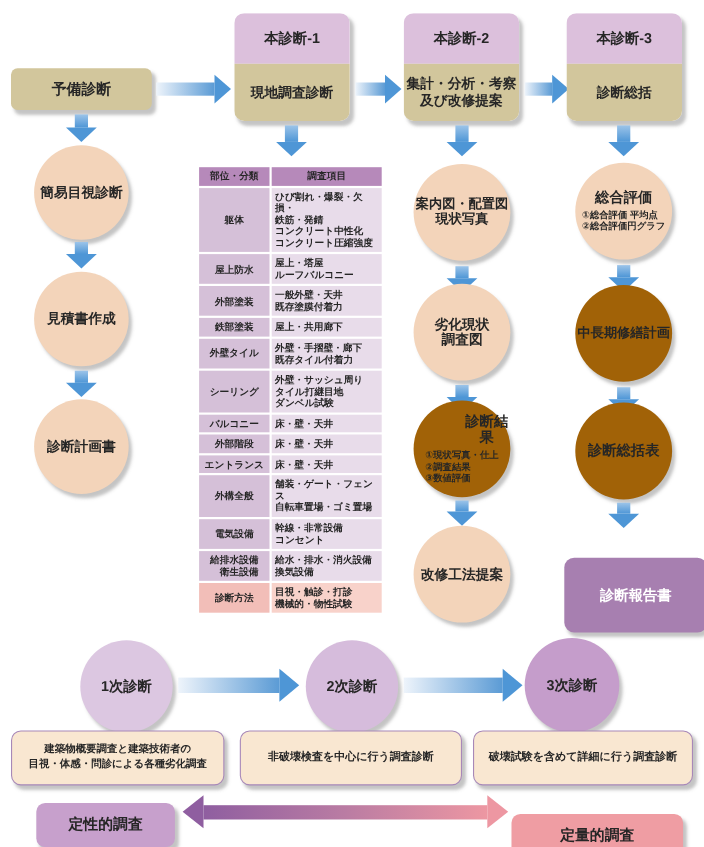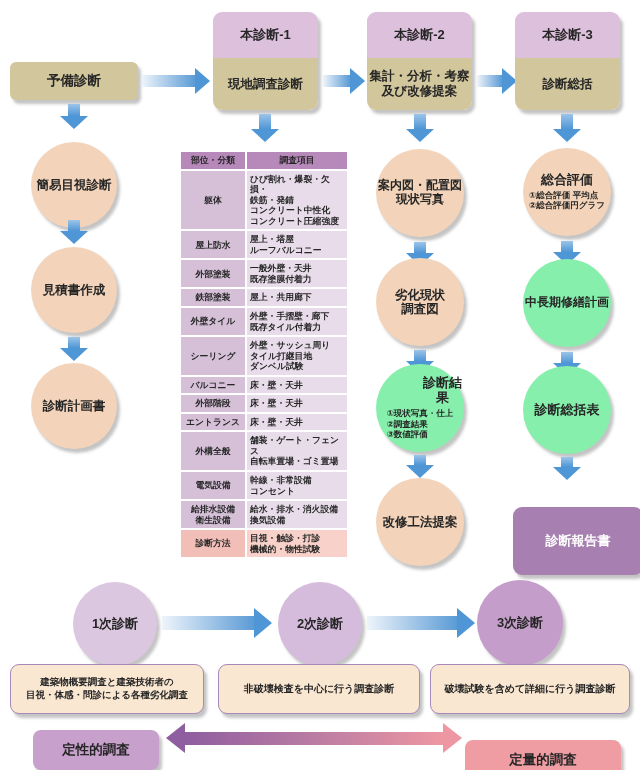--- a/index.html
+++ b/index.html
@@ -15,21 +15,21 @@
   .pill{background:#d2c69c;border-radius:6px;display:flex;align-items:center;justify-content:center;
         font-size:13.5px;}
   .stage{border-radius:9px;overflow:hidden;display:flex;flex-direction:column;}
   .stage-h{height:46px;background:#dcc0dc;display:flex;align-items:center;justify-content:center;font-size:13px;}
   .stage-b{flex:1;background:#d2c69c;display:flex;align-items:center;justify-content:center;
            text-align:center;font-size:12.5px;line-height:1.2;}
 
   
   .circle{border-radius:50%;display:flex;flex-direction:column;align-items:center;justify-content:center;
           text-align:center;background:#f3d4ba;}
-  .circle.purple{background:#86efac;justify-content:center;}
+  .circle.purple{background:#a16207;justify-content:center;}
   .circ-t{font-size:12.5px;line-height:1.15;}
   .circ-d{font-size:8.5px;line-height:1.25;text-align:left;margin-top:2px;}
 
   
   .varrow{position:absolute;width:28px;}
   .va-tail{width:12px;margin:0 auto;background:linear-gradient(180deg,#9cc4e9,#4e96d6);}
   .va-head{width:0;height:0;margin:0 auto;border-left:14px solid transparent;border-right:14px solid transparent;border-top:13px solid #4e96d6;}
   .harrow{position:absolute;display:flex;align-items:center;}
   .ha-tail{flex:1;height:12px;background:linear-gradient(90deg,#eef4fb,#5b9bd5);}
   .ha-head{width:0;height:0;border-top:13px solid transparent;border-bottom:13px solid transparent;border-left:15px solid #4e96d6;}
@@ -38,21 +38,21 @@
 
   .dblarrow{position:absolute;display:flex;align-items:center;height:30px;}
   .da-left{width:0;height:0;border-top:15px solid transparent;border-bottom:15px solid transparent;border-right:19px solid #8f5ea0;}
   .da-right{width:0;height:0;border-top:15px solid transparent;border-bottom:15px solid transparent;border-left:19px solid #ed97a2;}
   .da-bar{flex:1;height:13px;background:linear-gradient(90deg,#8f5ea0,#ba7ca3,#ed97a2);}
 
   
   .stable{position:absolute;left:181px;top:152px;width:166px;}
   .trow{display:flex;gap:2px;margin-bottom:2px;}
   .cell{font-size:8.8px;line-height:1.2;padding:3px 3px;white-space:pre-line;}
-  .cat{width:58px;background:#d5c0d8;display:flex;align-items:center;justify-content:center;text-align:center;flex:none;}
+  .cat{width:58px;background:#d5c0d8;display:flex;align-items:center;justify-content:center;text-align:right;flex:none;}
   .items{flex:1;background:#e8dcea;display:flex;align-items:center;text-align:left;}
   .thead .cat{background:#b689ba;}
   .thead .items{background:#b689ba;justify-content:center;text-align:center;}
   .method .cat{background:#f2beb8;}
   .method .items{background:#f8d2ca;}
 
   
   .report{background:#a77fb0;color:#fff;border-radius:9px;display:flex;align-items:center;justify-content:center;font-size:13px;}
   .lvl{font-size:13px;}
   .desc{background:#f9e7d1;border:1.5px solid #a888b8;border-radius:9px;display:flex;align-items:center;justify-content:center;
@@ -97,21 +97,21 @@
   <div class="abs stage shadow" style="left:515px;top:12px;width:105px;height:98px;">
     <div class="stage-h">本診断-3</div>
     <div class="stage-b ml">診断総括</div>
   </div>
 
   <div class="varrow" style="left:60px;top:104px;">
     <div class="va-tail" style="height:12px;"></div>
       <div class="va-head"></div>
   </div>
 
-  <div class="abs circle shadow" style="left:31px;top:142px;width:86px;height:86px;">
+  <div class="abs circle shadow" style="left:31px;top:132px;width:86px;height:86px;">
     <span class="circ-t">簡易目視診断</span>
   </div>
 
   <div class="varrow" style="left:60px;top:220px;">
     <div class="va-tail" style="height:11px;"></div>
       <div class="va-head"></div>
   </div>
 
   <div class="abs circle shadow" style="left:31px;top:247px;width:86px;height:86px;">
     <span class="circ-t">見積書作成</span>

